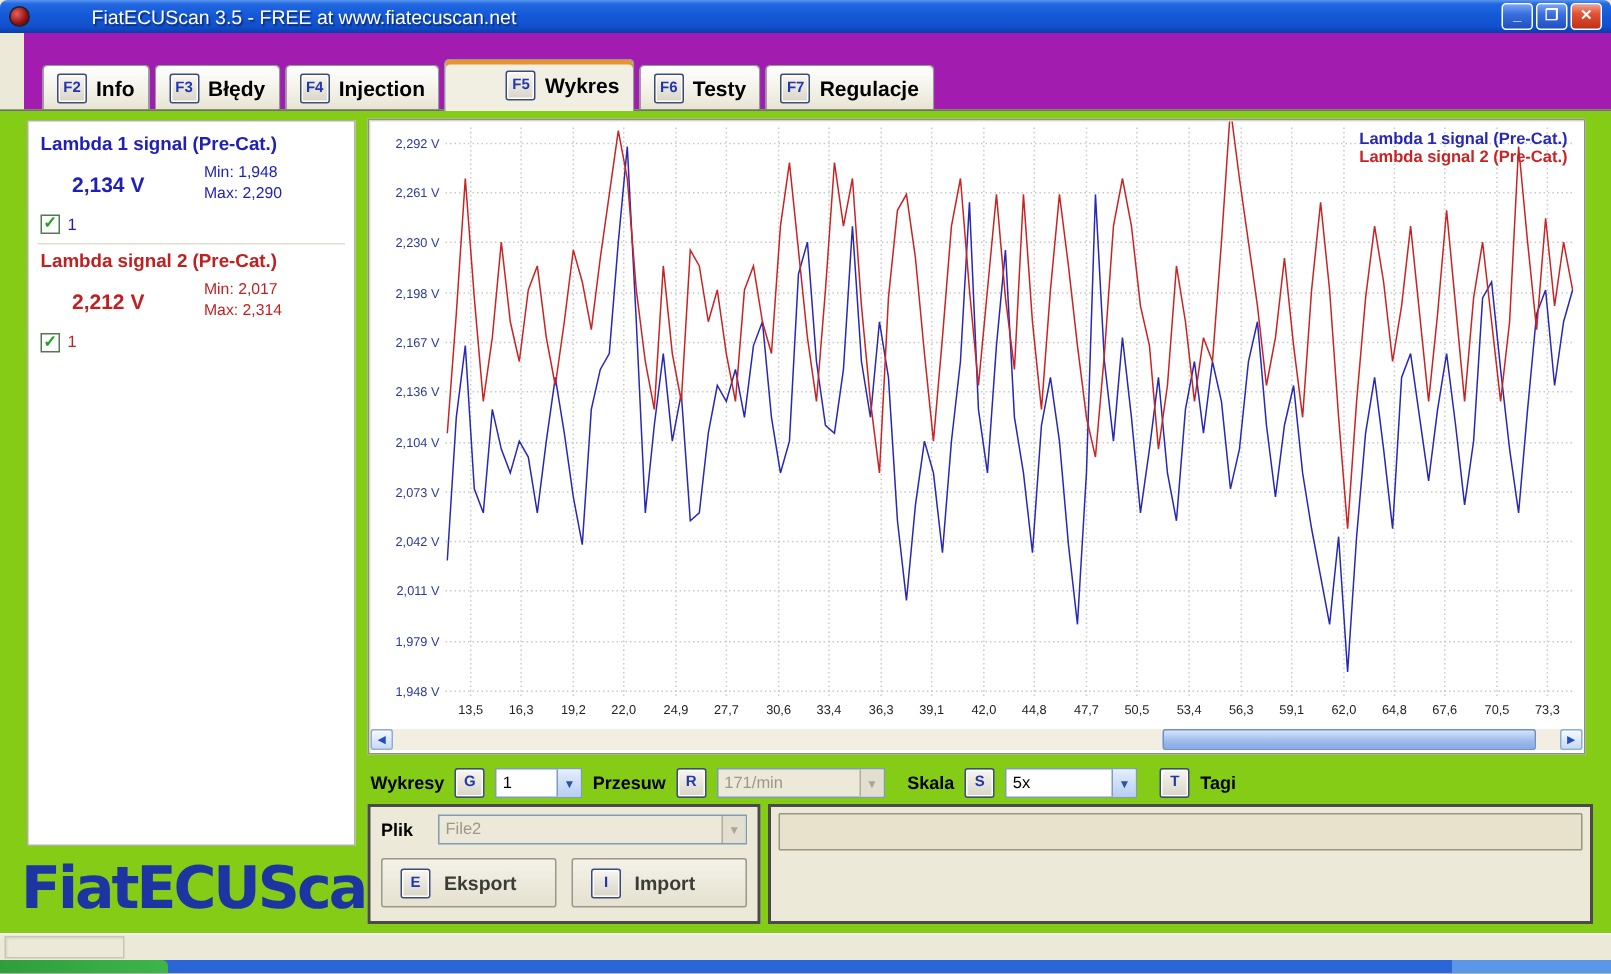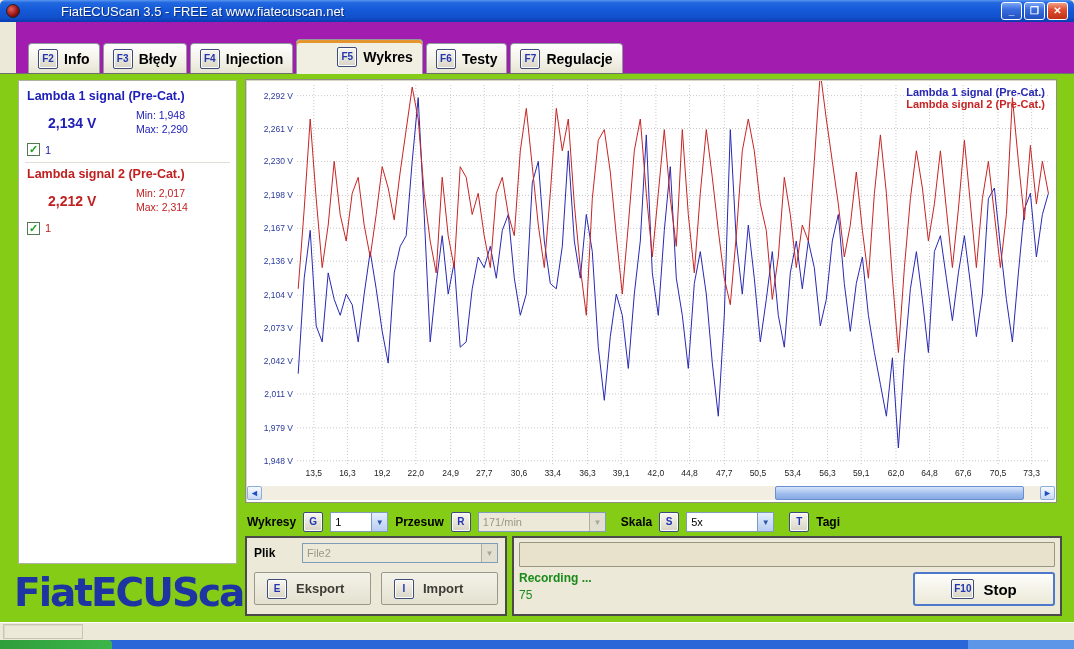--- a/index.html
+++ b/index.html
@@ -119,21 +119,21 @@
     width:16px; height:100%; border-left:1px solid #7f9db9;
     background:linear-gradient(180deg,#e4eefc,#b8cef2);
     display:flex; align-items:center; justify-content:center;
     color:#2a52a8; font-size:8px;
   }
   .xpselect.disabled { background:#ece9d8; color:#9a988a; }
   .xpselect.disabled .arrowbtn { background:#e2dfd0; color:#a8a696; border-left-color:#b0ae9e; }
   
   .groupbox { position:absolute; border:2px solid #4a4a4a; background:#ece9d8; }
   .filebox { left:245px; top:462px; width:262px; height:80px; padding:5px 7px; }
-  .fileline { display:flex; align-items:center; gap:10px; }
+  .fileline { display:flex; align-items:center; }
   .fileline .lbl { font-size:12px; font-weight:bold; width:38px; }
   .btnrow { display:flex; gap:10px; margin-top:9px; }
   .xbtn {
     flex:1; height:33px; border:1px solid #9a988c; border-radius:2px;
     background:linear-gradient(180deg,#f4f2e8,#e4e1d0);
     display:flex; align-items:center; justify-content:flex-start; gap:9px; padding-left:12px;
     font-size:13px; font-weight:bold; color:#3c3c36;
   }
   .recordbox { left:512px; top:462px; width:550px; height:80px; padding:4px 5px; }
   .progressbar {
@@ -332,21 +332,21 @@
 
     <div class="ctrlrow">
       <span>Wykresy</span>
       <span class="keycap">G</span>
       <span class="xpselect" style="width:58px;">
         <span class="val">1</span>
         <span class="arrowbtn">▼</span>
       </span>
       <span>Przesuw</span>
       <span class="keycap">R</span>
-      <span class="xpselect disabled" style="width:128px;">
+      <span class="xpselect disabled" style="width:112px;">
         <span class="val">171/min</span>
         <span class="arrowbtn">▼</span>
       </span>
       <span style="margin-left:8px;">Skala</span>
       <span class="keycap">S</span>
       <span class="xpselect" style="width:88px;">
         <span class="val">5x</span>
         <span class="arrowbtn">▼</span>
       </span>
       <span class="keycap" style="margin-left:8px;">T</span>
@@ -368,30 +368,20 @@
         </div>
         <div class="xbtn">
           <span class="keycap">I</span>
           <span>Import</span>
         </div>
       </div>
     </div>
 
     <div class="groupbox recordbox">
       <div class="progressbar"></div>
-      <div class="recline">
-        <div class="rectexts">
-          <div class="rec">Recording ...</div>
-          <div>75</div>
-        </div>
-        <div class="stopbtn">
-          <span class="keycap">F10</span>
-          <span>Stop</span>
-        </div>
-      </div>
     </div>
   </div>
 
   <div class="statusbar">
     <span class="statuscell c1"></span>
   </div>
 
   <div class="taskbar">
     <span class="start"></span>
     <span class="tray"></span>

